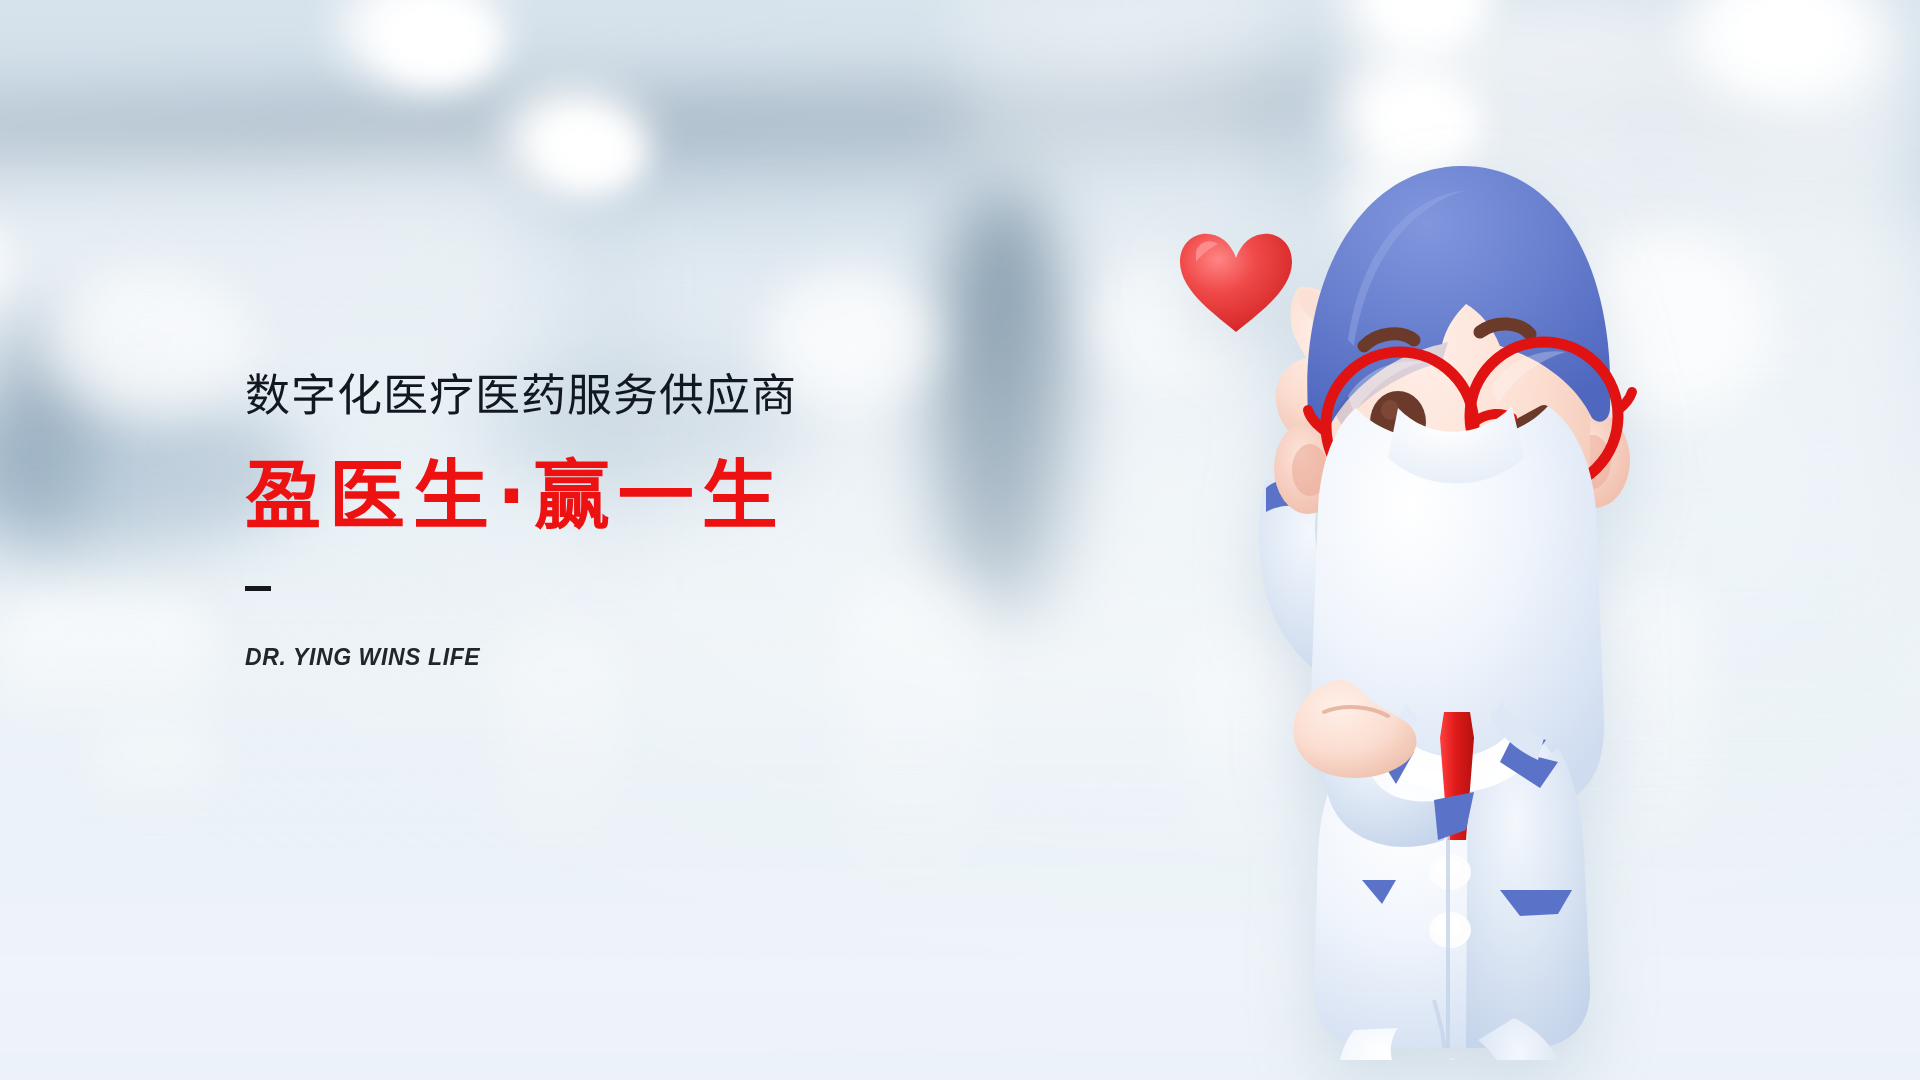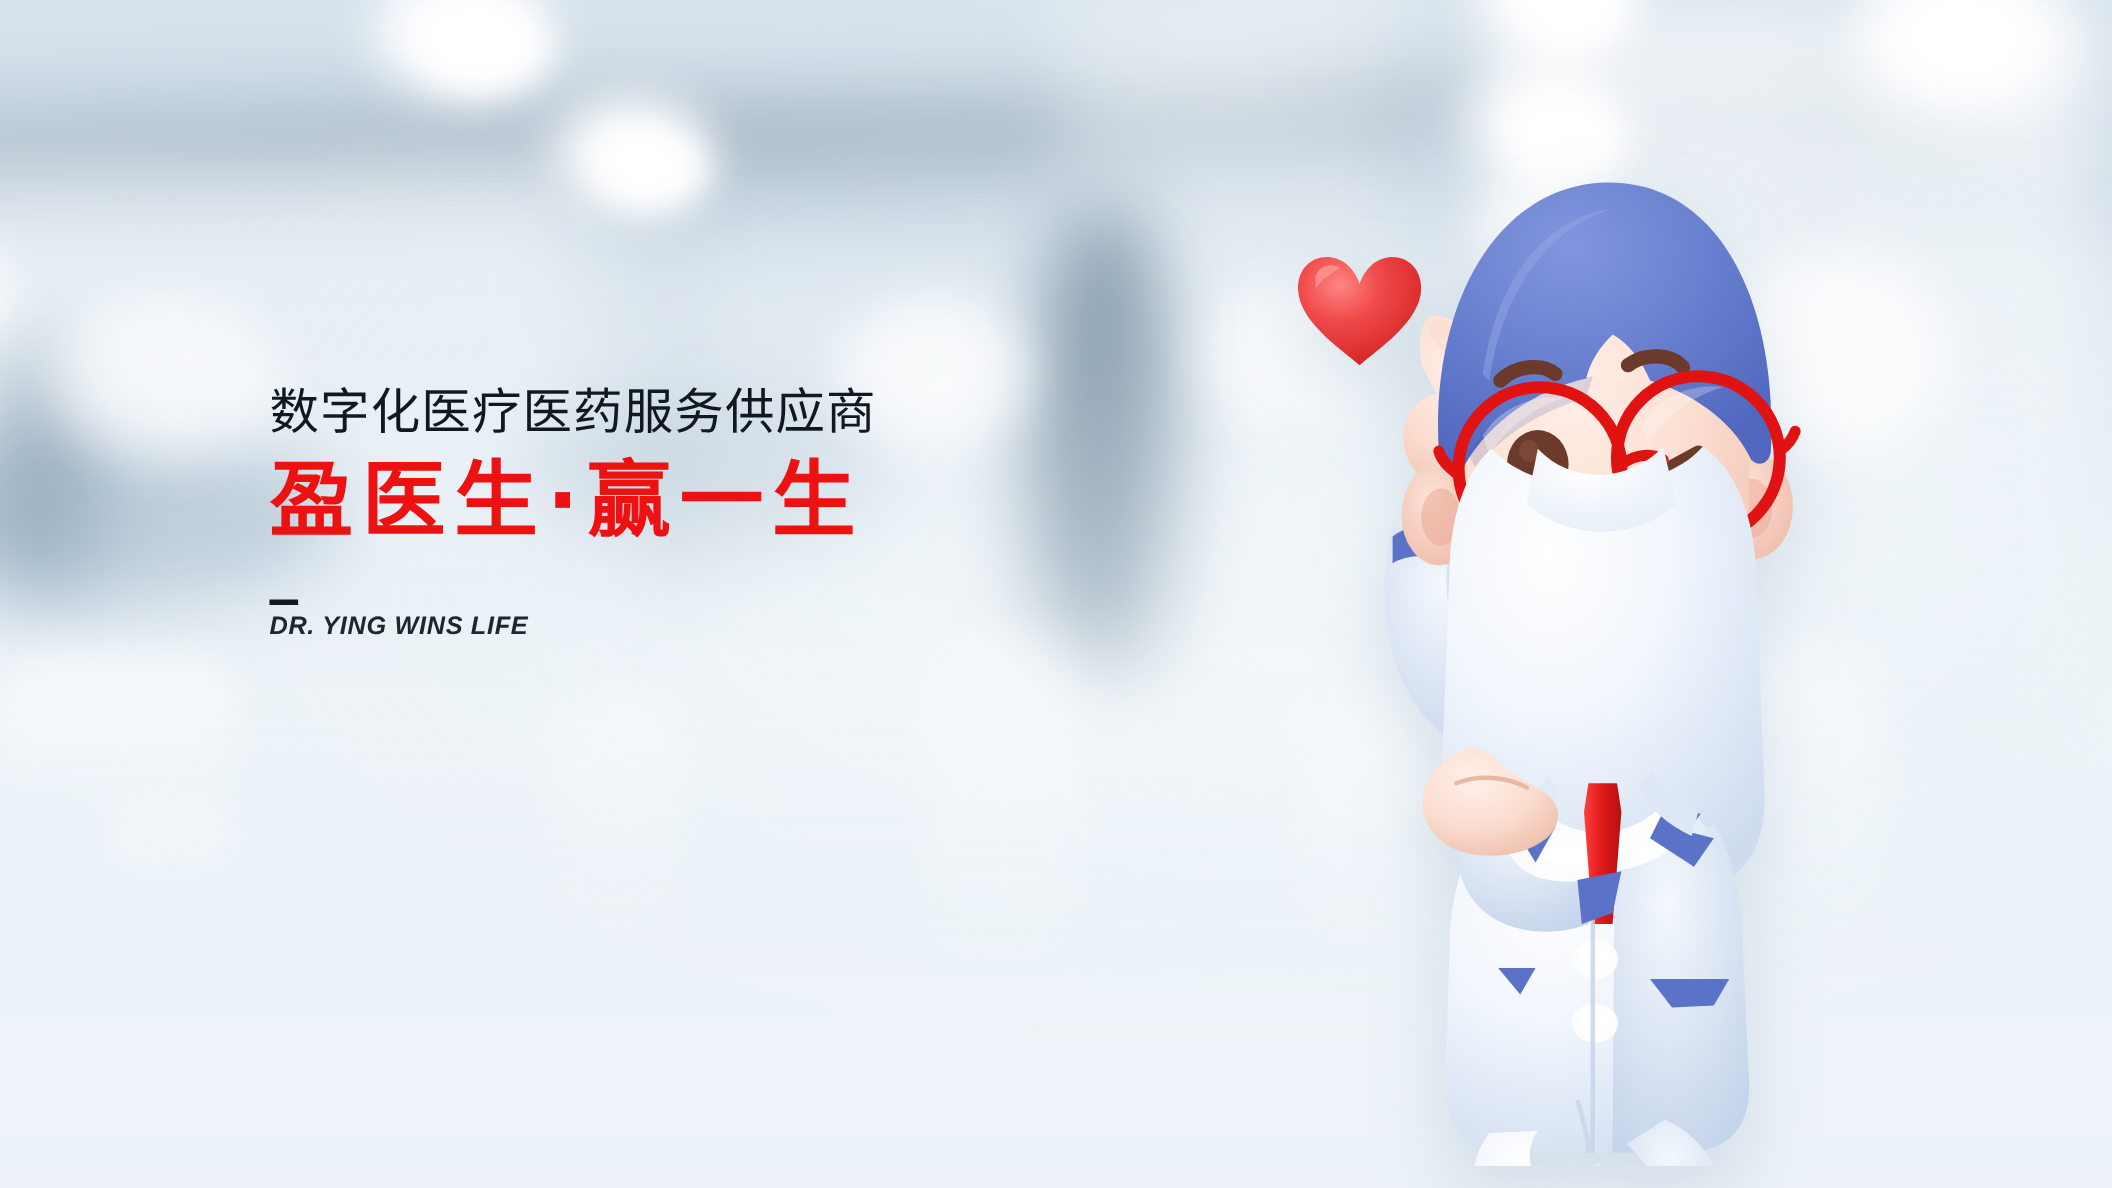--- a/index.html
+++ b/index.html
@@ -57,29 +57,30 @@
     position:absolute;inset:0;
     background:radial-gradient(ellipse at 62% 45%,rgba(255,255,255,.42) 0%,rgba(255,255,255,.10) 42%,rgba(255,255,255,0) 72%);
   }
 
   
   .text-block{position:absolute;left:245px;top:350px;width:720px;}
   .cn-sub{
     font-size:45px;letter-spacing:1px;color:#111820;line-height:1.1;
     font-family:"DejaVu Sans","Liberation Sans",sans-serif;font-weight:400;
     white-space:nowrap;
+    margin-top:21px;
   }
   .cn-main{
-    margin-top:12px;
+    margin-top:32px;
     font-size:76px;font-weight:bold;color:#ee1111;letter-spacing:8px;line-height:1.12;
     font-family:"DejaVu Sans","Liberation Sans",sans-serif;
     white-space:nowrap;
   }
   .rule{margin-top:48px;width:26px;height:5px;background:#14181c;}
-  .en-block{}
+  .en-block{margin-top:48px;}
   .en-line{
     font-size:23px;font-style:italic;font-weight:bold;color:#20262c;
     letter-spacing:.6px;line-height:1.62;white-space:nowrap;
   }
 
   
   #mascot{position:absolute;left:1148px;top:40px;width:580px;height:1020px;}
   #mascot svg{width:100%;height:100%;display:block;
     filter:drop-shadow(0 26px 34px rgba(110,140,170,.22));}
 </style>

